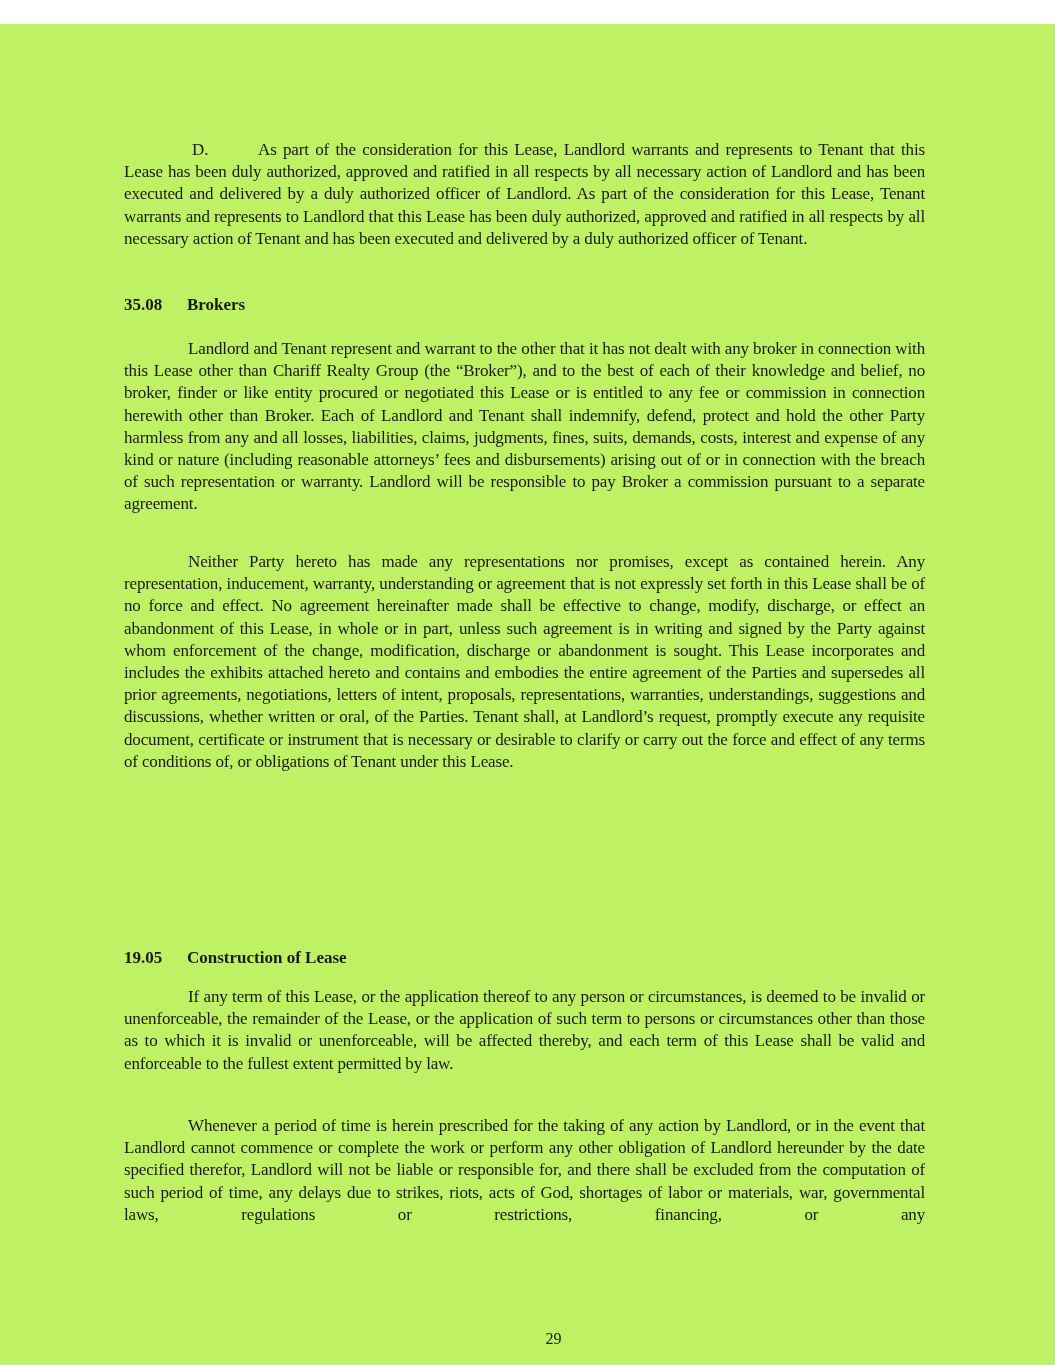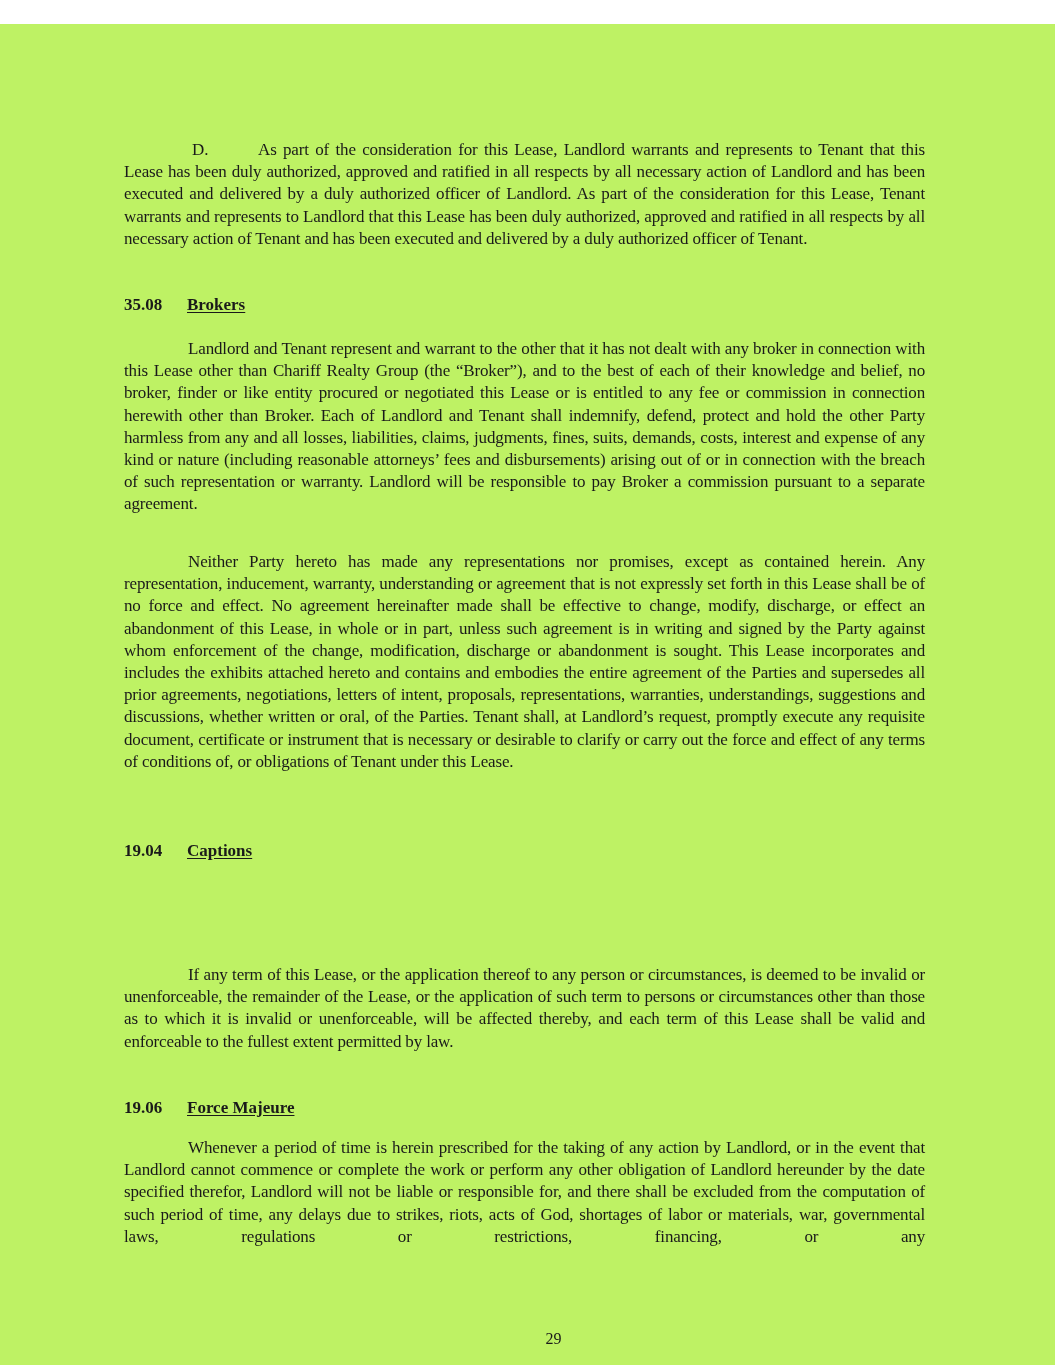--- a/index.html
+++ b/index.html
@@ -40,21 +40,20 @@
       font-size: 17px;
       font-weight: bold;
       margin: 0;
       line-height: 22px;
     }
     .section-heading .num {
       display: inline-block;
       width: 63px;
     }
     .section-heading .title {
-      text-decoration: underline;
       text-underline-offset: 2px;
     }
     .page-number {
       position: absolute;
       left: 0;
       width: 1055px;
       top: 1306px;
       text-align: center;
       font-size: 16px;
       padding-left: 26px;
@@ -77,32 +76,29 @@
         <span class="num">35.08</span><span class="title">Brokers</span>
       </h3>
       <p class="para" style="text-indent:64px;margin-top:22px;">Landlord and Tenant represent and warrant to the other that it has not dealt with any broker in connection with this Lease other than Chariff Realty Group (the “Broker”), and to the best of each of their knowledge and belief, no broker, finder or like entity procured or negotiated this Lease or is entitled to any fee or commission in connection herewith other than Broker. Each of Landlord and Tenant shall indemnify, defend, protect and hold the other Party harmless from any and all losses, liabilities, claims, judgments, fines, suits, demands, costs, interest and expense of any kind or nature (including reasonable attorneys’ fees and disbursements) arising out of or in connection with the breach of such representation or warranty. Landlord will be responsible to pay Broker a commission pursuant to a separate agreement.</p>
     </div>
 
     <div class="blk" style="top:401px;">
       <p class="para" style="text-indent:64px;margin-top:14px;">Neither Party hereto has made any representations nor promises, except as contained herein. Any representation, inducement, warranty, understanding or agreement that is not expressly set forth in this Lease shall be of no force and effect. No agreement hereinafter made shall be effective to change, modify, discharge, or effect an abandonment of this Lease, in whole or in part, unless such agreement is in writing and signed by the Party against whom enforcement of the change, modification, discharge or abandonment is sought. This Lease incorporates and includes the exhibits attached hereto and contains and embodies the entire agreement of the Parties and supersedes all prior agreements, negotiations, letters of intent, proposals, representations, warranties, understandings, suggestions and discussions, whether written or oral, of the Parties. Tenant shall, at Landlord’s request, promptly execute any requisite document, certificate or instrument that is necessary or desirable to clarify or carry out the force and effect of any terms of conditions of, or obligations of Tenant under this Lease.</p>
     </div>
 
     <div class="blk" style="top:704px;">
-      <h3 class="section-heading">
-        <span class="num">19.04</span><span class="title">Captions</span>
-      </h3>
     </div>
 
     <div class="blk" style="top:811px;">
+      <h3 class="section-heading">
+        <span class="num">19.05</span><span class="title">Construction of Lease</span>
+      </h3>
       <p class="para" style="text-indent:64px;margin-top:17px;">If any term of this Lease, or the application thereof to any person or circumstances, is deemed to be invalid or unenforceable, the remainder of the Lease, or the application of such term to persons or circumstances other than those as to which it is invalid or unenforceable, will be affected thereby, and each term of this Lease shall be valid and enforceable to the fullest extent permitted by law.</p>
     </div>
 
     <div class="blk" style="top:961px;">
-      <h3 class="section-heading">
-        <span class="num">19.06</span><span class="title">Force Majeure</span>
-      </h3>
       <p class="para" style="text-indent:64px;margin-top:18px;text-align-last:justify;">Whenever a period of time is herein prescribed for the taking of any action by Landlord, or in the event that Landlord cannot commence or complete the work or perform any other obligation of Landlord hereunder by the date specified therefor, Landlord will not be liable or responsible for, and there shall be excluded from the computation of such period of time, any delays due to strikes, riots, acts of God, shortages of labor or materials, war, governmental laws, regulations or restrictions, financing, or any</p>
     </div>
 
   </div>
 
   <div class="page-number">29</div>
 </div>
 
 </body></html>

